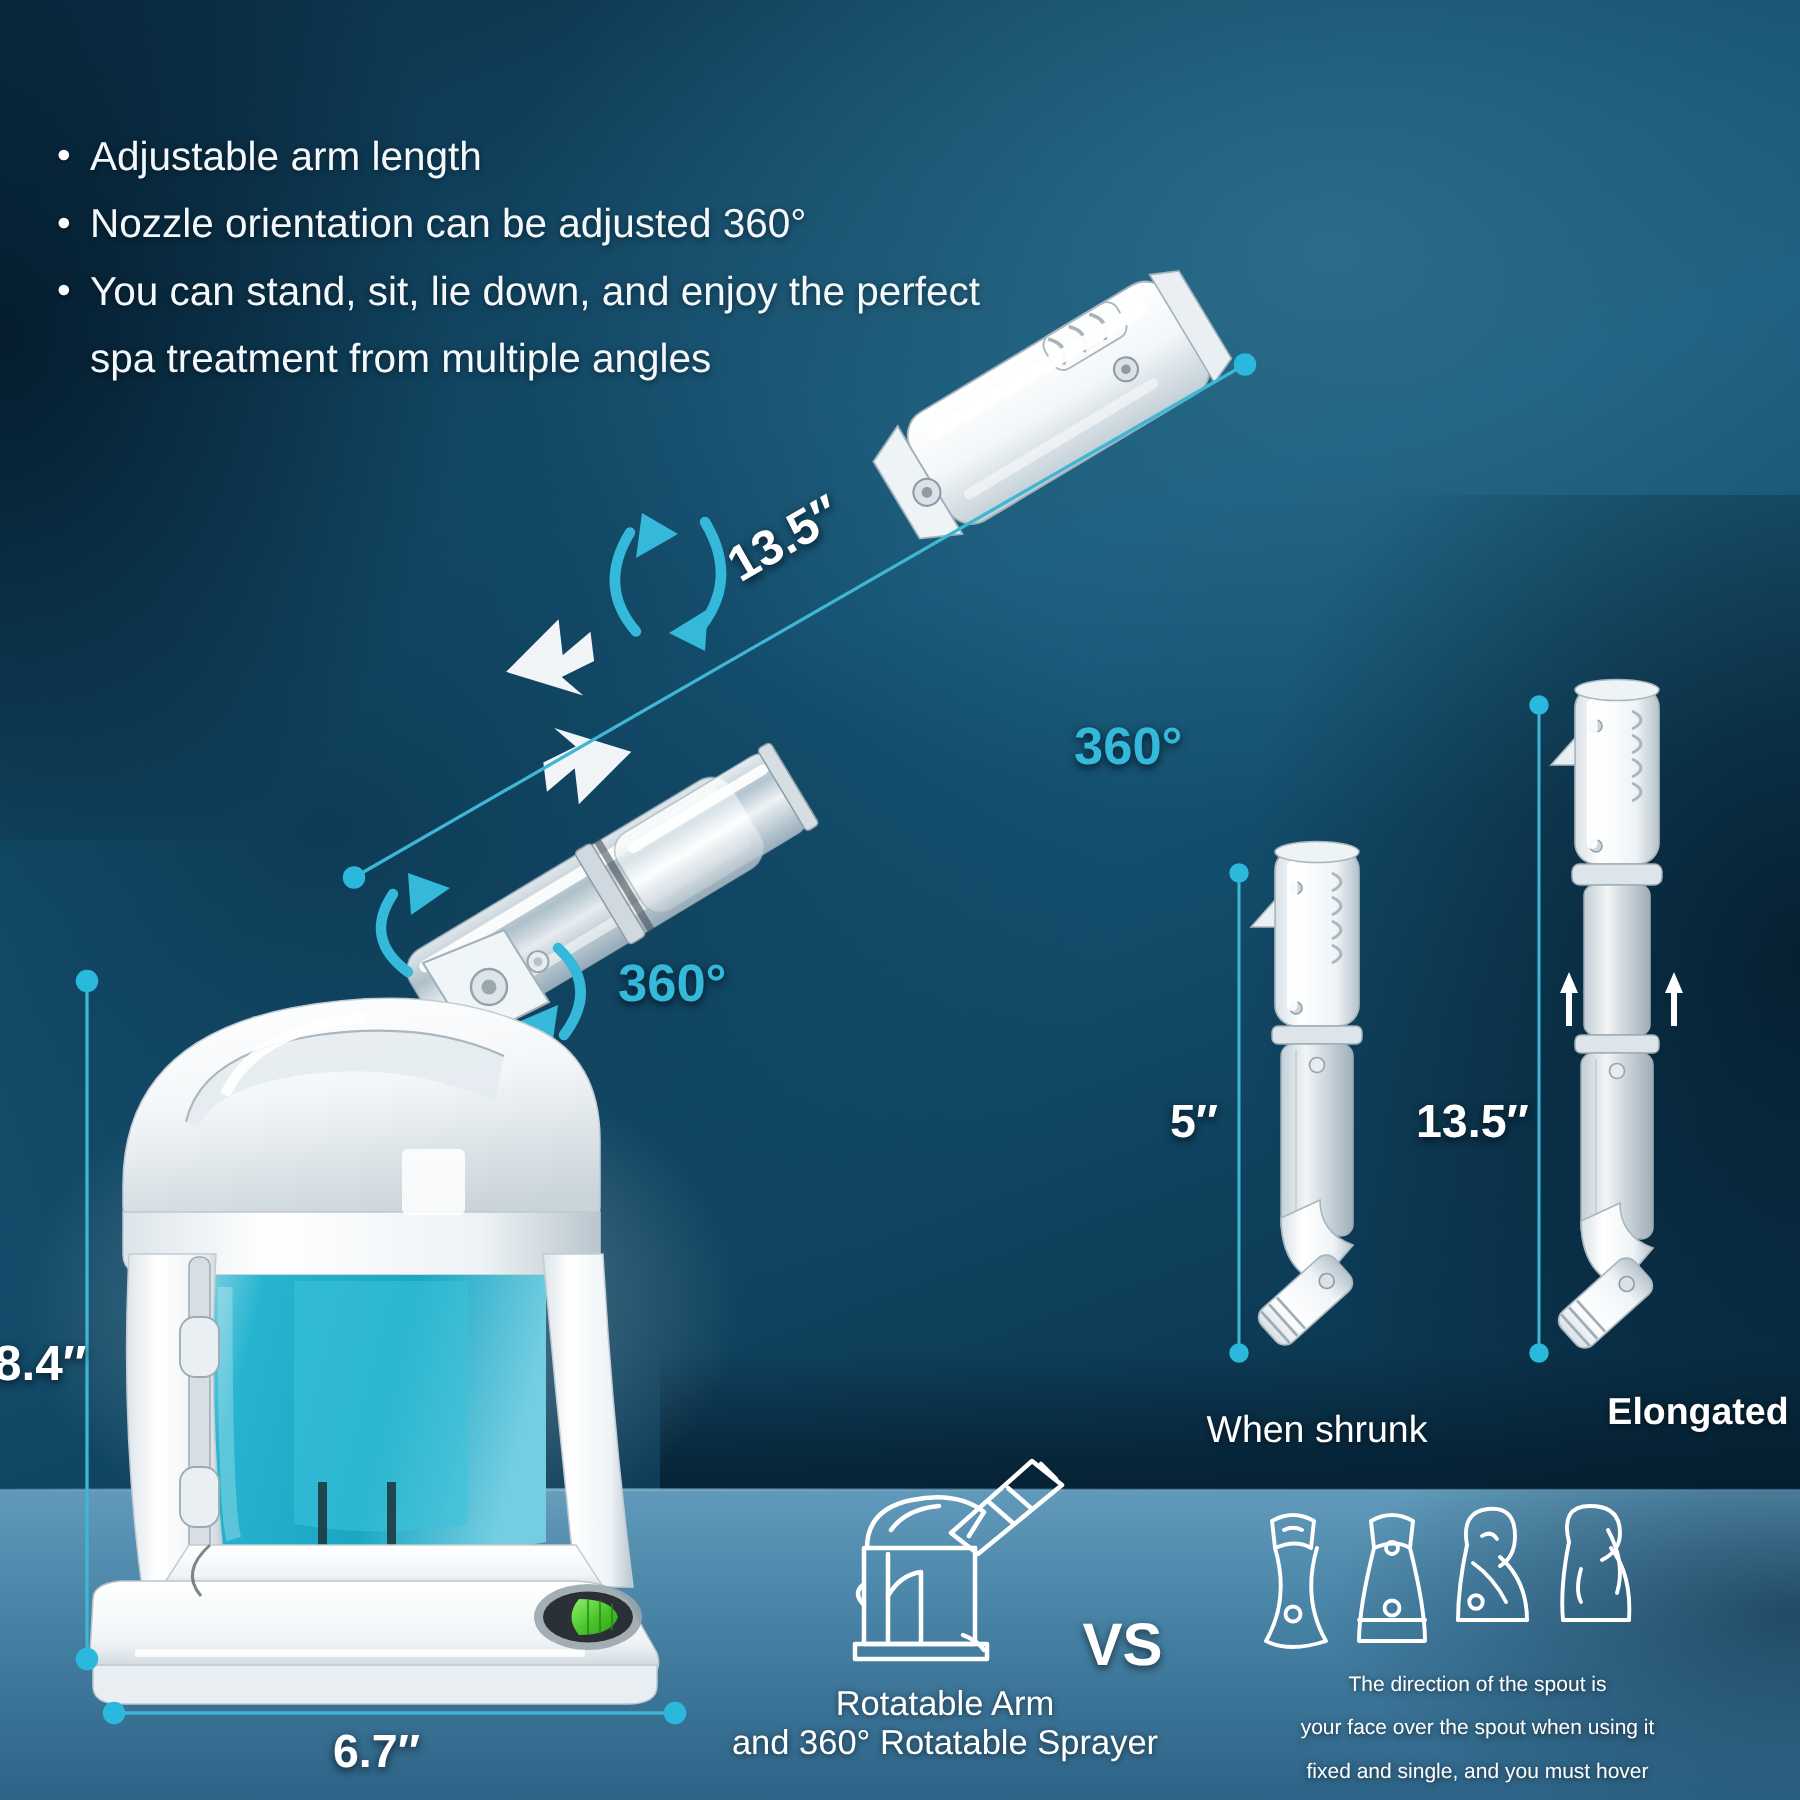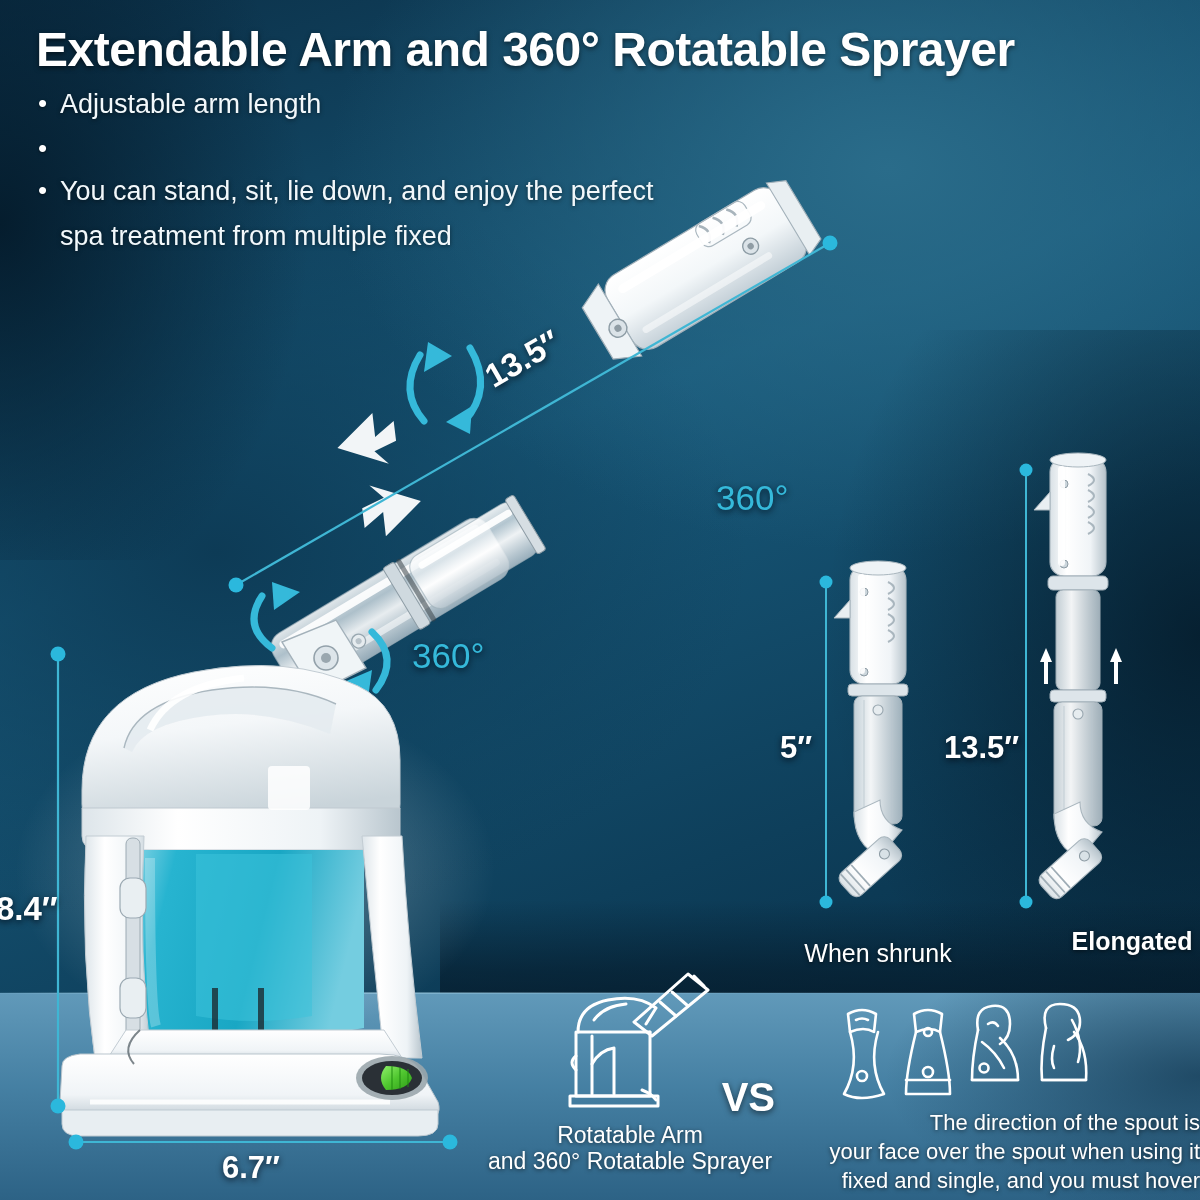--- a/index.html
+++ b/index.html
@@ -41,21 +41,21 @@
     font-size:48px;font-weight:bold;color:#ffffff;letter-spacing:-.5px;
     text-shadow:0 2px 5px rgba(0,0,0,.55);white-space:nowrap;}
   #bullets{position:absolute;left:38px;top:88px;width:780px;}
   .bullet{display:flex;align-items:flex-start;margin-bottom:12px;}
   .bullet .dot{color:#ffffff;font-size:26px;line-height:30px;width:22px;flex:0 0 22px;
     text-shadow:0 1px 3px rgba(0,0,0,.5);}
   .bullet .btxt{color:#f2f8fb;font-size:27px;line-height:33px;font-weight:400;
     text-shadow:0 1px 4px rgba(0,0,0,.5);text-align:center;}
   .dimlabel{position:absolute;color:#ffffff;font-weight:bold;
     text-shadow:0 2px 6px rgba(0,5,15,.75);white-space:nowrap;}
-  .rotlabel{position:absolute;color:#35b9da;font-weight:normal;
+  .rotlabel{position:absolute;color:#35b9da;font-weight:bold;
     text-shadow:0 2px 6px rgba(0,10,20,.8);white-space:nowrap;}
 
   
   .cap{position:absolute;color:#ffffff;text-align:center;
     text-shadow:0 1px 4px rgba(0,0,0,.6);line-height:26px;}
   #vs-mark{position:absolute;left:705px;top:1043px;width:70px;
     color:#ffffff;font-size:40px;font-weight:bold;text-align:right;
     text-shadow:0 2px 6px rgba(0,0,0,.6);margin-top:32px;}
 
   svg{display:block;overflow:visible;}
@@ -68,37 +68,37 @@
 
   <div class="bg-base"></div>
   <div class="bg-dark-tl"></div>
   <div class="bg-dark-br"></div>
   <div class="bg-dark-bottomband"></div>
   <div class="floor"></div>
   <div class="floor2"></div>
   <div class="floor-right-dark"></div>
   <div class="floorline"></div>
 
-  <div id="headline">Extendable Arm and 360° Rotatable Sprayer</div>
 
   <div id="bullets">
     <div class="bullet">
       <span class="dot">•</span>
       <span class="btxt">Adjustable arm length</span>
     </div>
     <div class="bullet">
       <span class="dot">•</span>
+      <span class="btxt">Nozzle orientation can be adjusted 360°</span>
     </div>
     <div class="bullet">
       <span class="dot">•</span>
       <span class="btxt">You can stand, sit, lie down, and enjoy the perfect</span>
     </div>
     <div class="bullet">
       <span class="dot"></span>
-      <span class="btxt">spa treatment from multiple fixed</span>
+      <span class="btxt">spa treatment from multiple angles</span>
     </div>
   </div>
 
   <svg class="pname" style="left:0px;top:230px;" width="900" height="930" viewBox="0 0 900 930">
     <defs>
       <linearGradient id="gBodyTop" x1="0" y1="0" x2="0.25" y2="1">
         <stop offset="0" stop-color="#ffffff"></stop>
           <stop offset=".45" stop-color="#f4f7f9"></stop>
         <stop offset="1" stop-color="#c9d4da"></stop>
       </linearGradient>
@@ -451,19 +451,19 @@
 
       <g>
         <path d="M214 26 q-6 -24 14 -24 q20 0 20 18 q0 12 -12 18"></path>
         <path d="M214 26 q-6 30 -4 52 l44 0 q2 -30 -12 -48"></path>
         <path d="M210 78 l44 0"></path>
         <path d="M240 18 q12 22 6 42"></path>
         <path d="M222 44 q-4 14 0 22"></path>
       </g>
     </g>
   </svg>
-  <div class="cap" style="left:770px;top:1108px;width:430px;font-size:22px;line-height:29px;text-align:right;">
+  <div class="cap" style="left:770px;top:1108px;width:430px;font-size:14px;line-height:29px;">
     <div>The direction of the spout is</div>
     <div>your face over the spout when using it</div>
     <div>fixed and single, and you must hover</div>
   </div>
 
 </div>
 
 </body></html>

